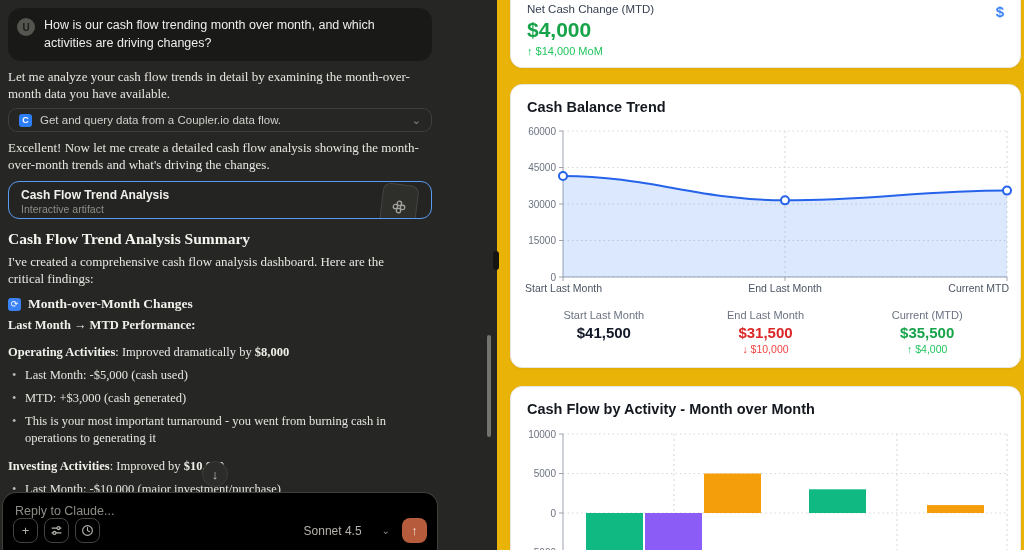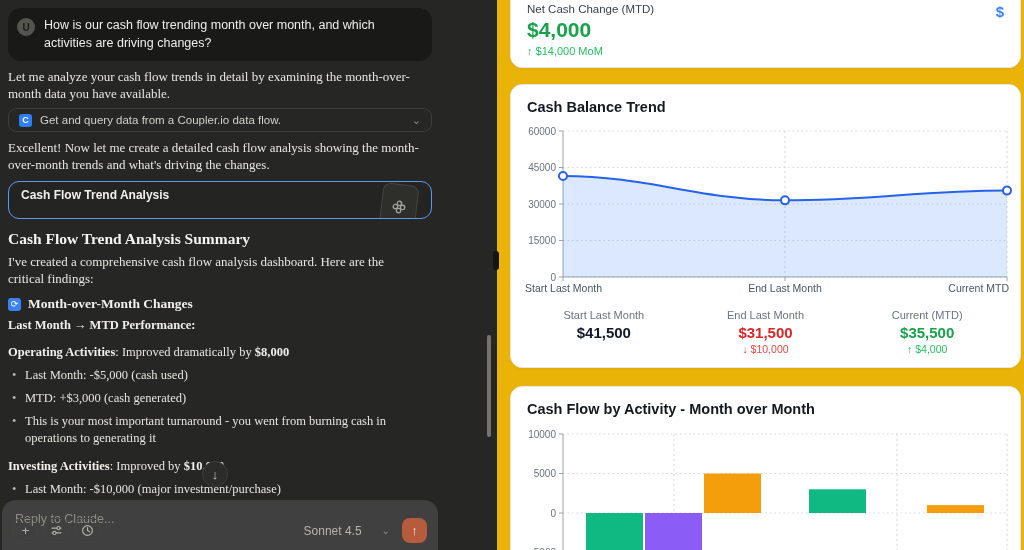--- a/index.html
+++ b/index.html
@@ -45,21 +45,21 @@
   ul.bullets { list-style:none; margin-top:2px; }
   ul.bullets li { position:relative; padding-left:17px; margin-top:6px; font-family:"Liberation Serif","DejaVu Serif",serif;
                   color:#e6e4de; font-size:12.5px; line-height:17px; width:400px; }
   ul.bullets li::before { content:"•"; position:absolute; left:4px; color:#b9b7b1; }
 
   .scroll-thumb { position:absolute; left:487px; top:335px; width:4px; height:102px; background:#75736d; border-radius:2px; }
   .scrolldown-btn { position:absolute; left:202px; top:461px; width:26px; height:26px; border-radius:50%;
                     background:#2c2c2a; border:1px solid #3c3c39; color:#c9c7c1; font-size:13px;
                     display:flex; align-items:center; justify-content:center; cursor:pointer; z-index:3; }
 
-  .composer { position:absolute; left:2px; bottom:0; width:436px; height:50px; background:#404040;
+  .composer { position:absolute; left:2px; bottom:0; width:436px; height:58px; background:#000000;
               border:1px solid #413f3b; border-bottom:none; border-radius:14px 14px 0 0; padding:11px 12px; z-index:2; }
   .composer-placeholder { color:#8f8d87; font-size:12.5px; }
   .composer-row { position:absolute; left:10px; right:10px; bottom:7px; display:flex; align-items:center; gap:6px; }
   .c-btn { width:25px; height:25px; border:1px solid #454440; border-radius:8px; background:transparent;
            color:#b5b3ac; display:flex; align-items:center; justify-content:center; font-size:13px; cursor:pointer; }
   .model-select { margin-left:auto; display:flex; align-items:center; gap:20px; color:#b6b3ab; font-size:12px; cursor:pointer; }
   .model-chevron { font-size:10px; color:#8d8b85; }
   .send-btn { width:25px; height:25px; border:none; border-radius:8px; background:#b65c3d; color:#f7e3d8;
               font-size:13px; display:flex; align-items:center; justify-content:center; margin-left:6px; cursor:pointer; }
 
@@ -107,20 +107,21 @@
     <div class="tool-card">
       <span class="tool-icon">C</span>
       <span class="tool-label">Get and query data from a Coupler.io data flow.</span>
       <span class="tool-chevron">⌄</span>
     </div>
 
     <p class="prose p2">Excellent! Now let me create a detailed cash flow analysis showing the month-over-month trends and what's driving the changes.</p>
 
     <div class="artifact-card">
       <div class="artifact-title">Cash Flow Trend Analysis</div>
+      <div class="artifact-sub">Interactive artifact</div>
       <div class="artifact-thumb">
         <svg width="16" height="16" viewBox="0 0 16 16">
           <g fill="none" stroke="#a3a19b" stroke-width="1.3">
             <circle cx="8" cy="4.4" r="2.2"></circle>
               <circle cx="11.6" cy="8" r="2.2"></circle>
             <circle cx="8" cy="11.6" r="2.2"></circle>
               <circle cx="4.4" cy="8" r="2.2"></circle>
           </g>
         </svg>
       </div>

